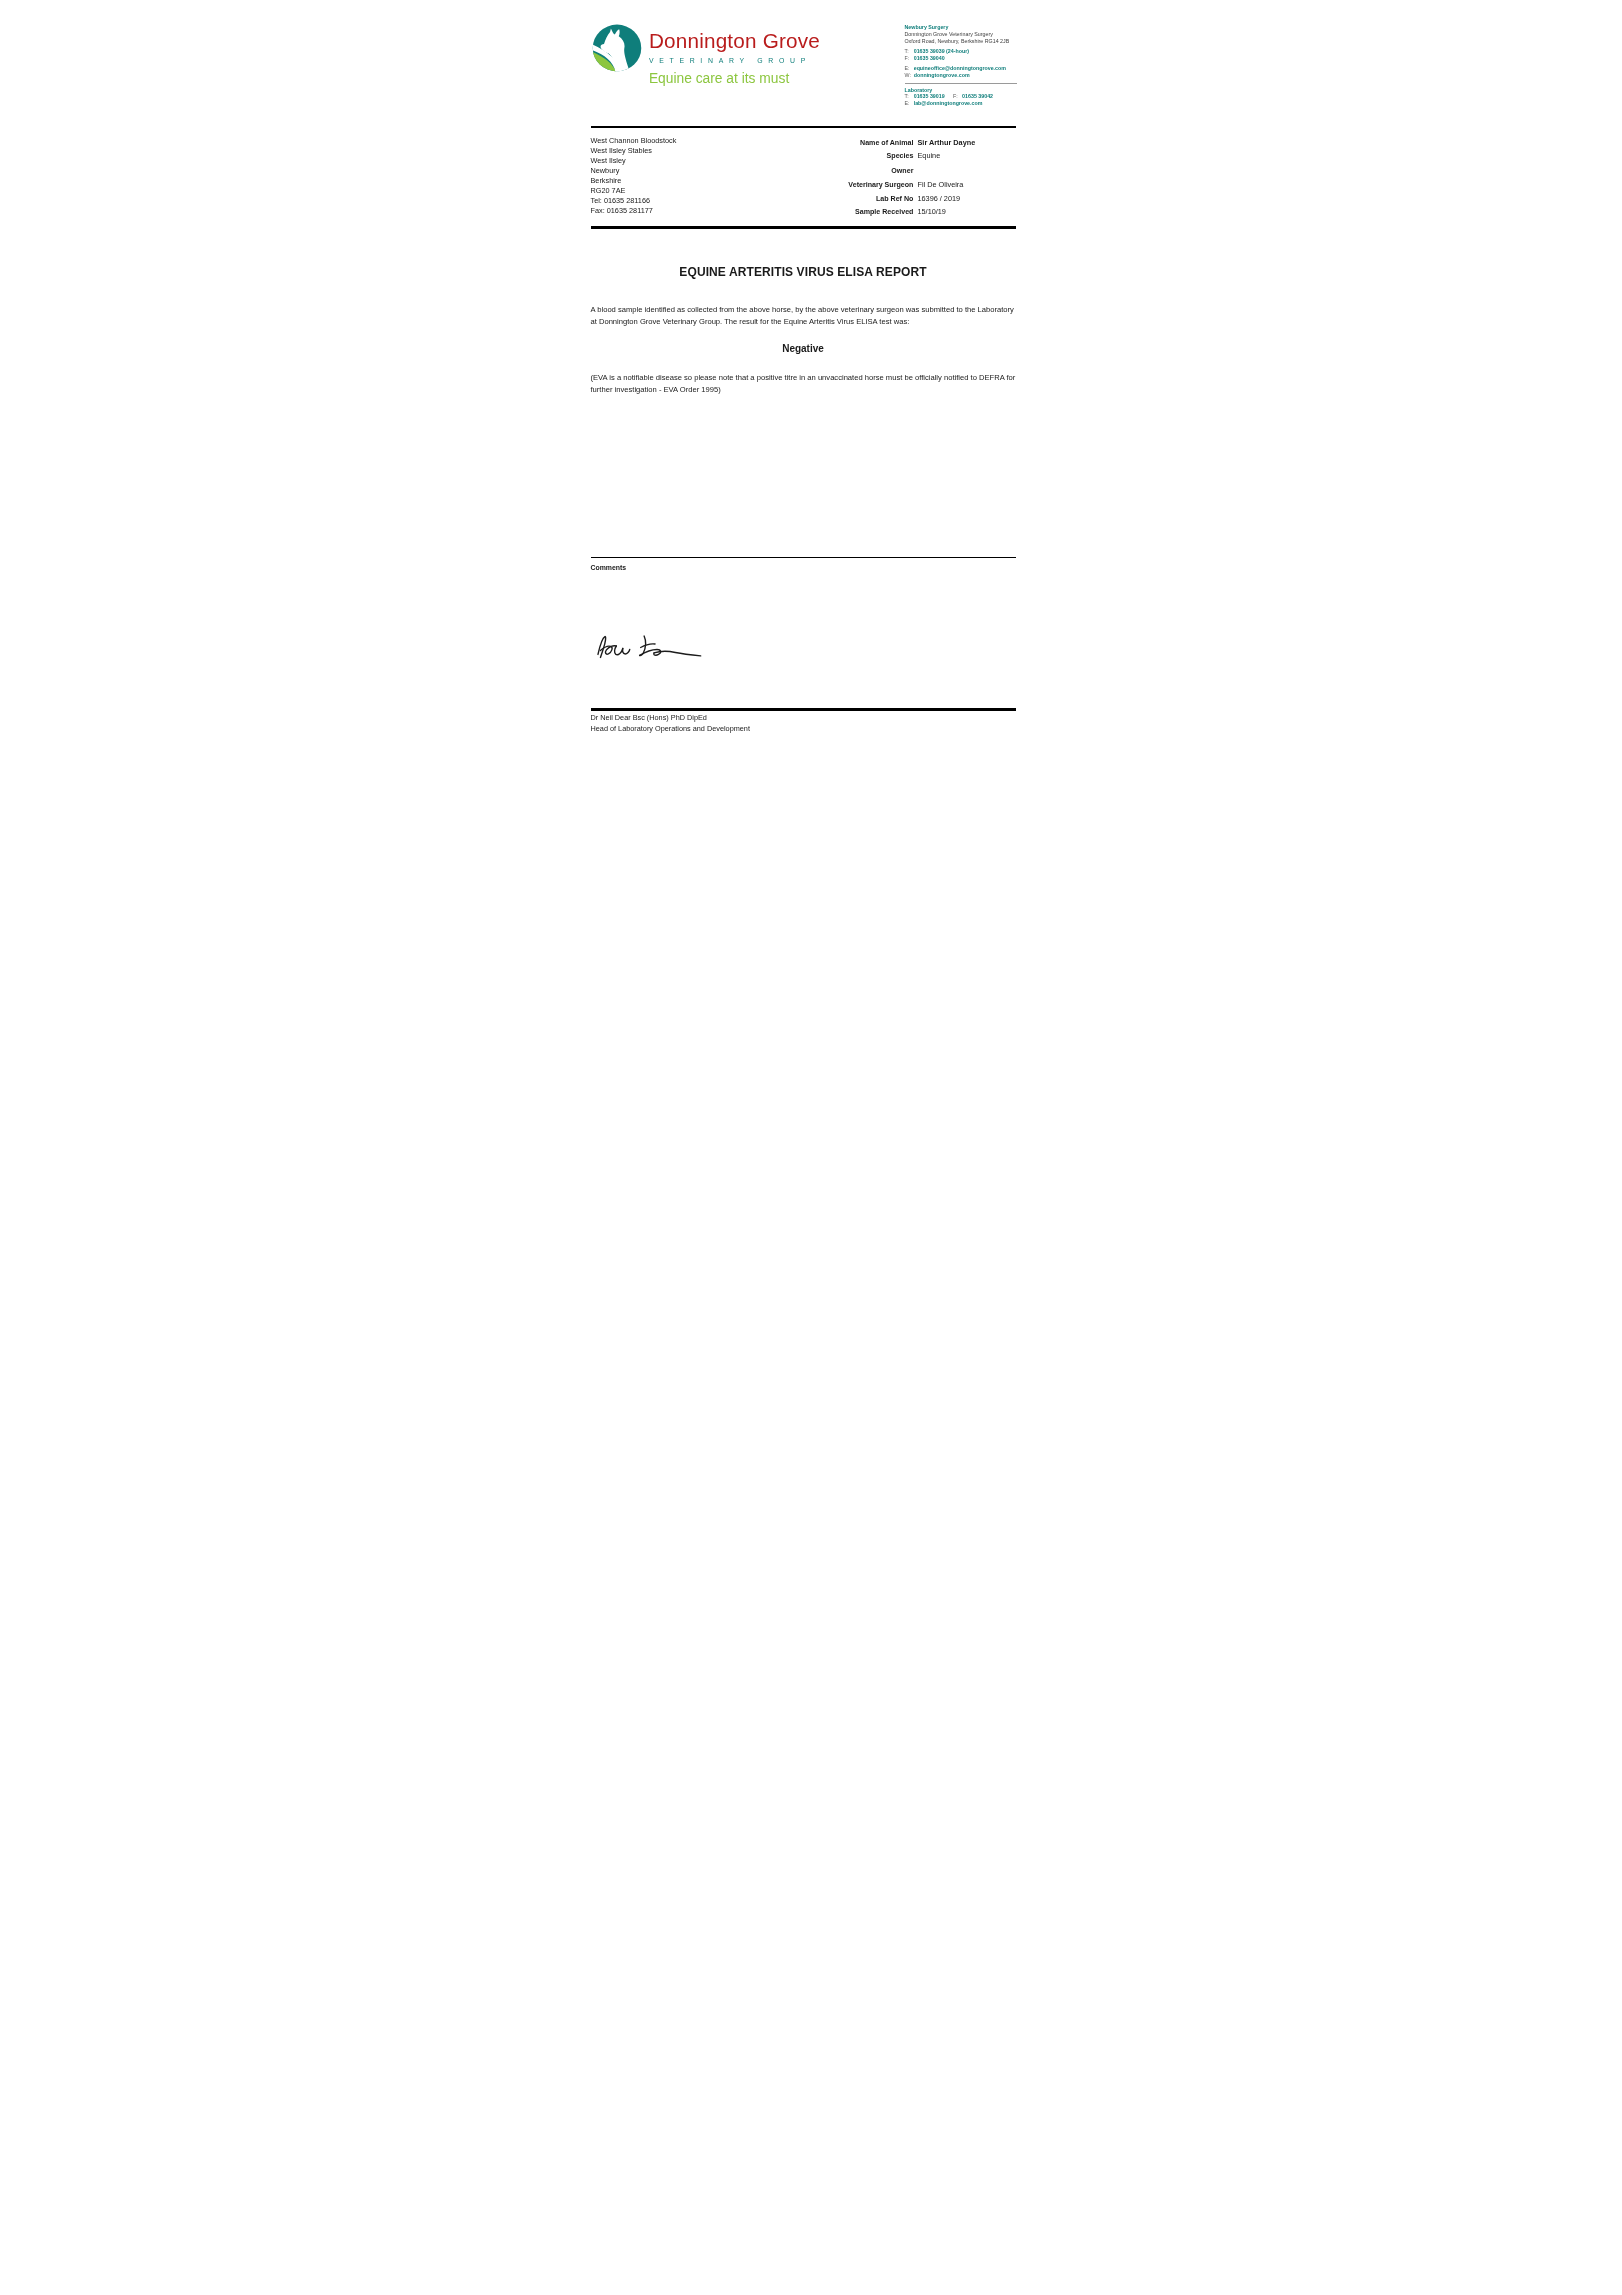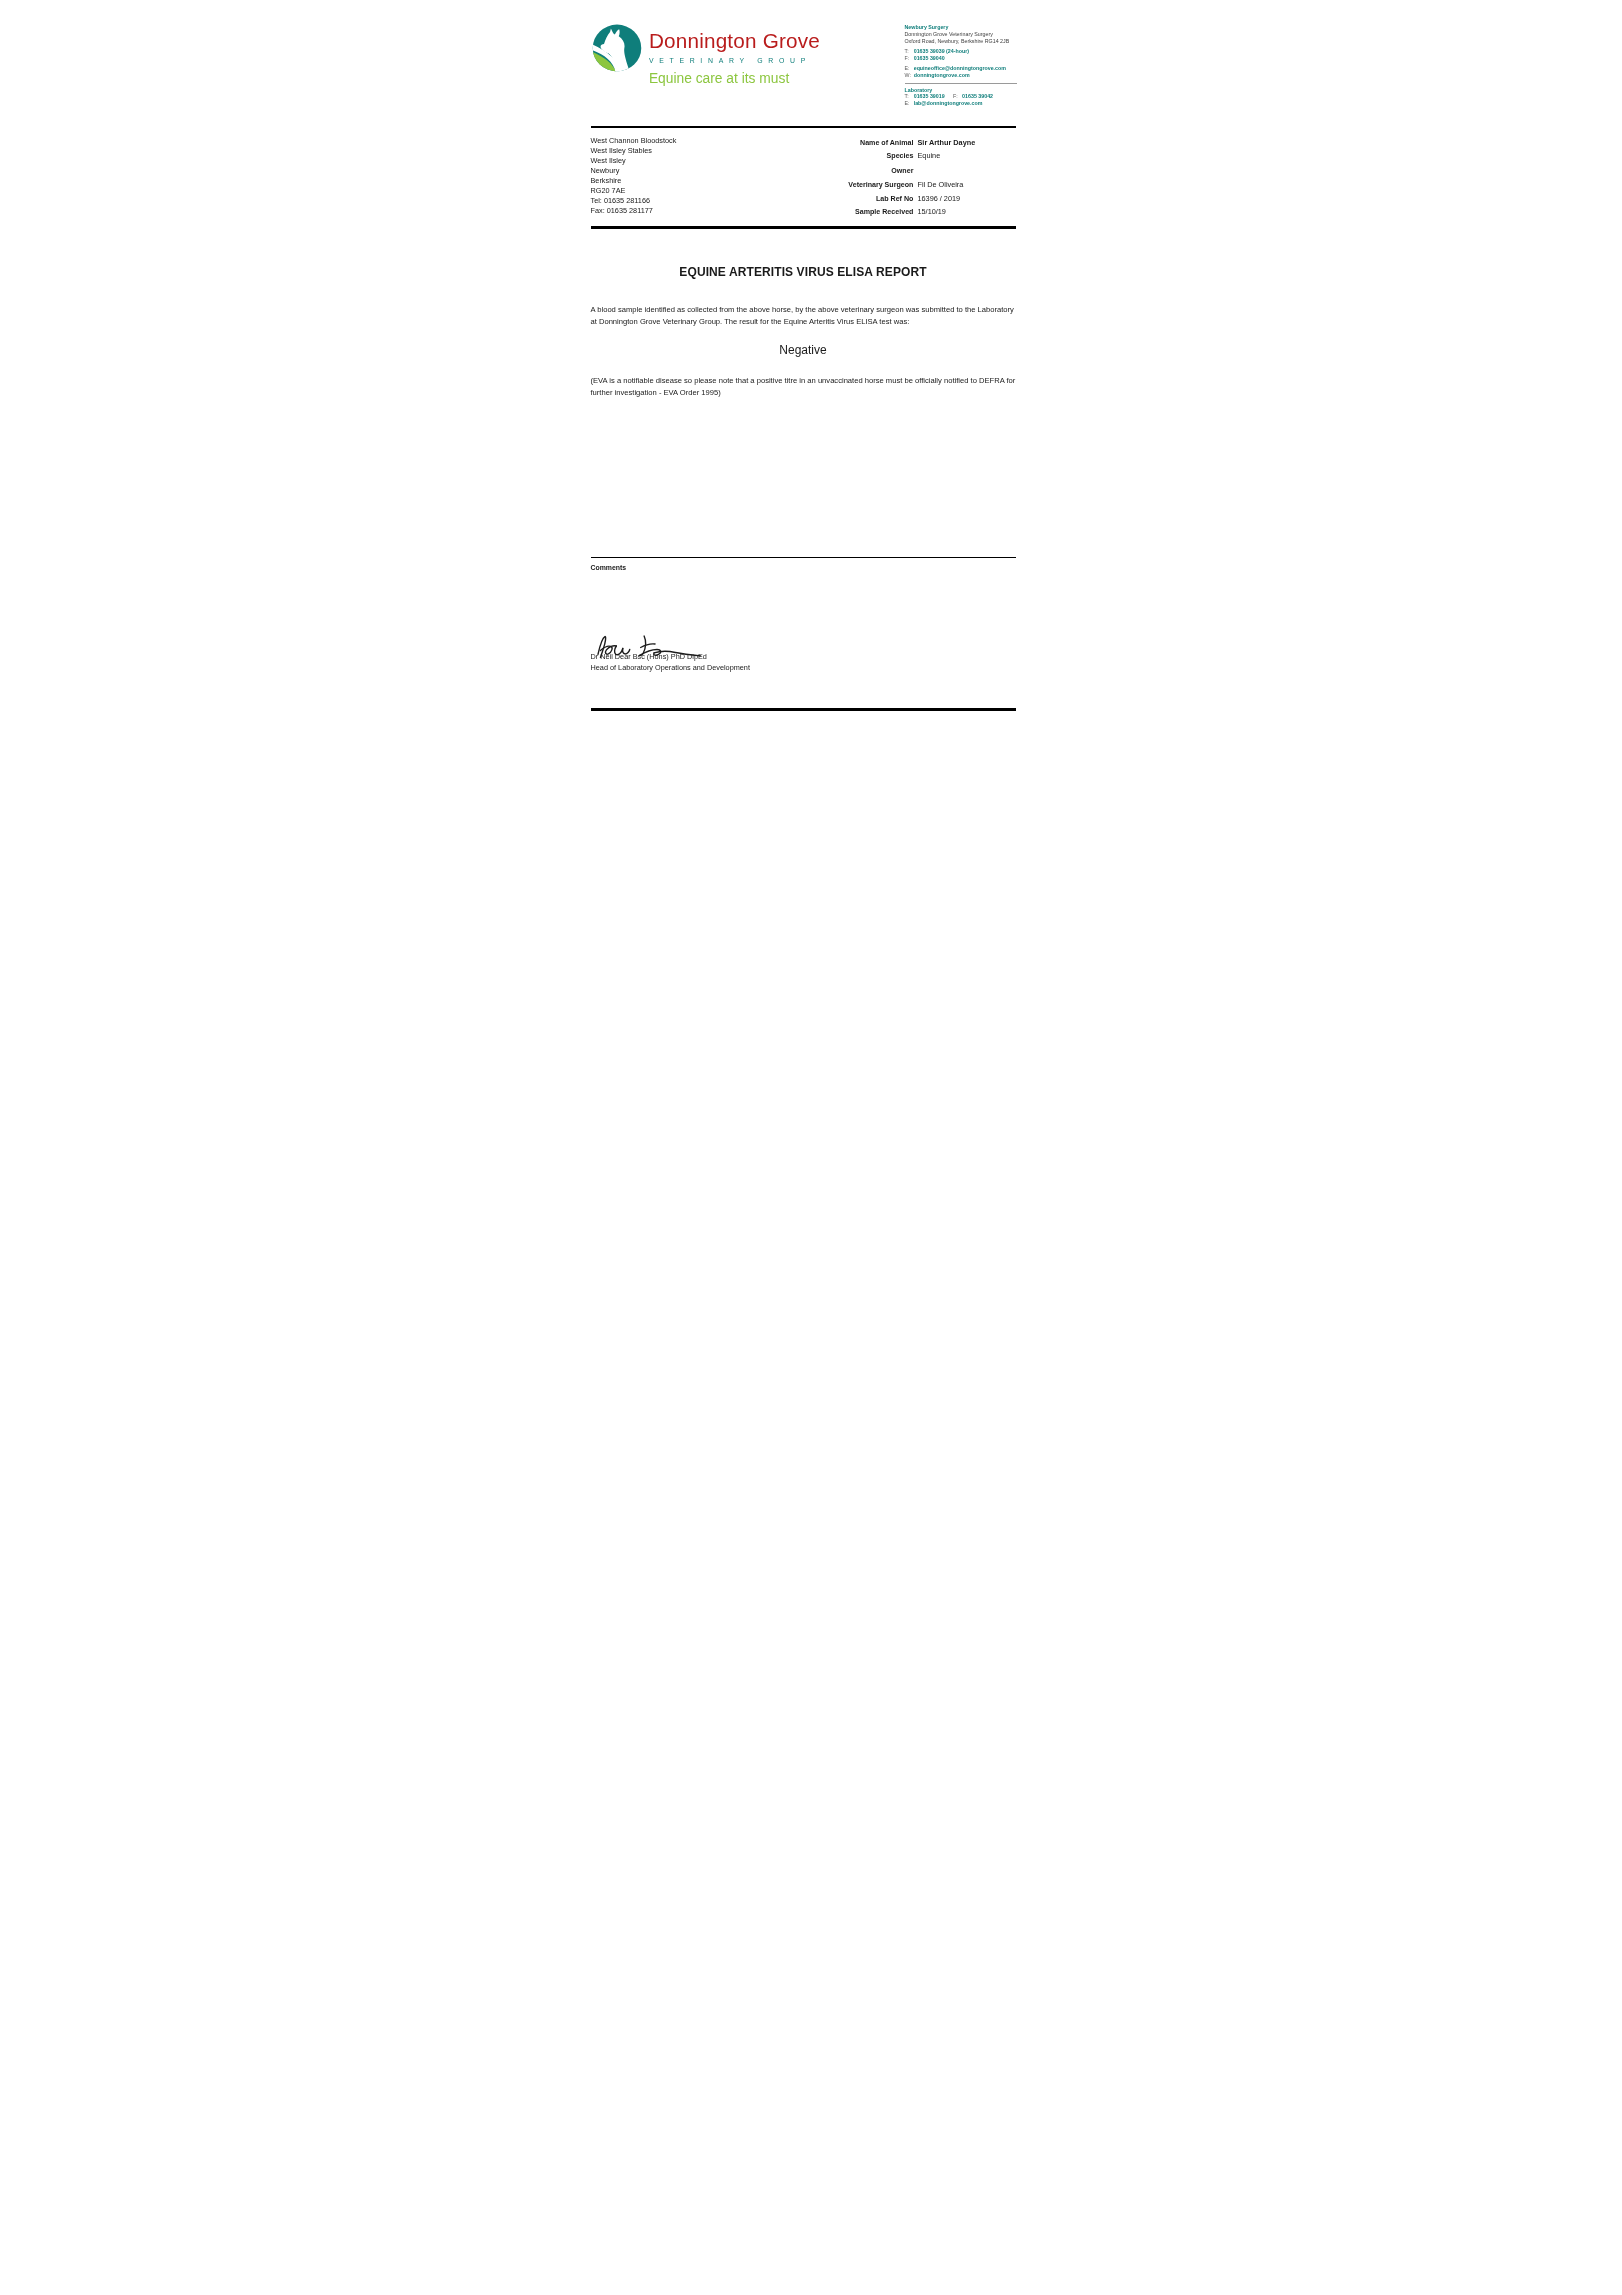--- a/index.html
+++ b/index.html
@@ -41,28 +41,28 @@
   .fields { padding-top:1.4px; }
   .frow { display:flex; align-items:baseline; margin-bottom:4.6px; }
   .flabel { width:94px; text-align:right; font-weight:bold; font-size:7.1px; flex:none; }
   .fval { margin-left:4.1px; font-size:7.3px; width:98px; min-height:8.7px; }
   .fval.bold { font-weight:bold; }
 
   
   .title { text-align:center; font-weight:bold; font-size:12px;
            margin:36px 55px 0 39px; letter-spacing:0.1px; }
   .body-text { margin:25px 55px 0 39px; font-size:7.6px; line-height:12px; }
-  .result { text-align:center; font-weight:normal; font-size:12px; margin:14.7px 55px 0 39px; }
+  .result { text-align:center; font-weight:bold; font-size:10px; margin:14.7px 55px 0 39px; }
   .note { margin:18.4px 55px 0 39px; font-size:7.6px; line-height:12px; }
 
   
   .comments-rule { position:absolute; top:557px; left:39px; width:425px; border-top:0.9px solid #000; }
   .comments-label { position:absolute; top:564px; left:39px; font-weight:bold; font-size:6.9px; }
   .signature { position:absolute; top:628px; left:42px; width:129px; height:36px; }
-  .signoff { position:absolute; top:651px; left:39px; font-size:7.3px; line-height:11px; }
+  .signoff { position:absolute; top:712px; left:39px; font-size:7.3px; line-height:11px; }
   .bottom-bar { position:absolute; top:708px; left:39px; width:425px; height:3.2px; background:#000; }
 </style>
 </head>
 <body>
 
 <div class="page">
 
   <div class="header">
 
     <div class="logo-wrap">

